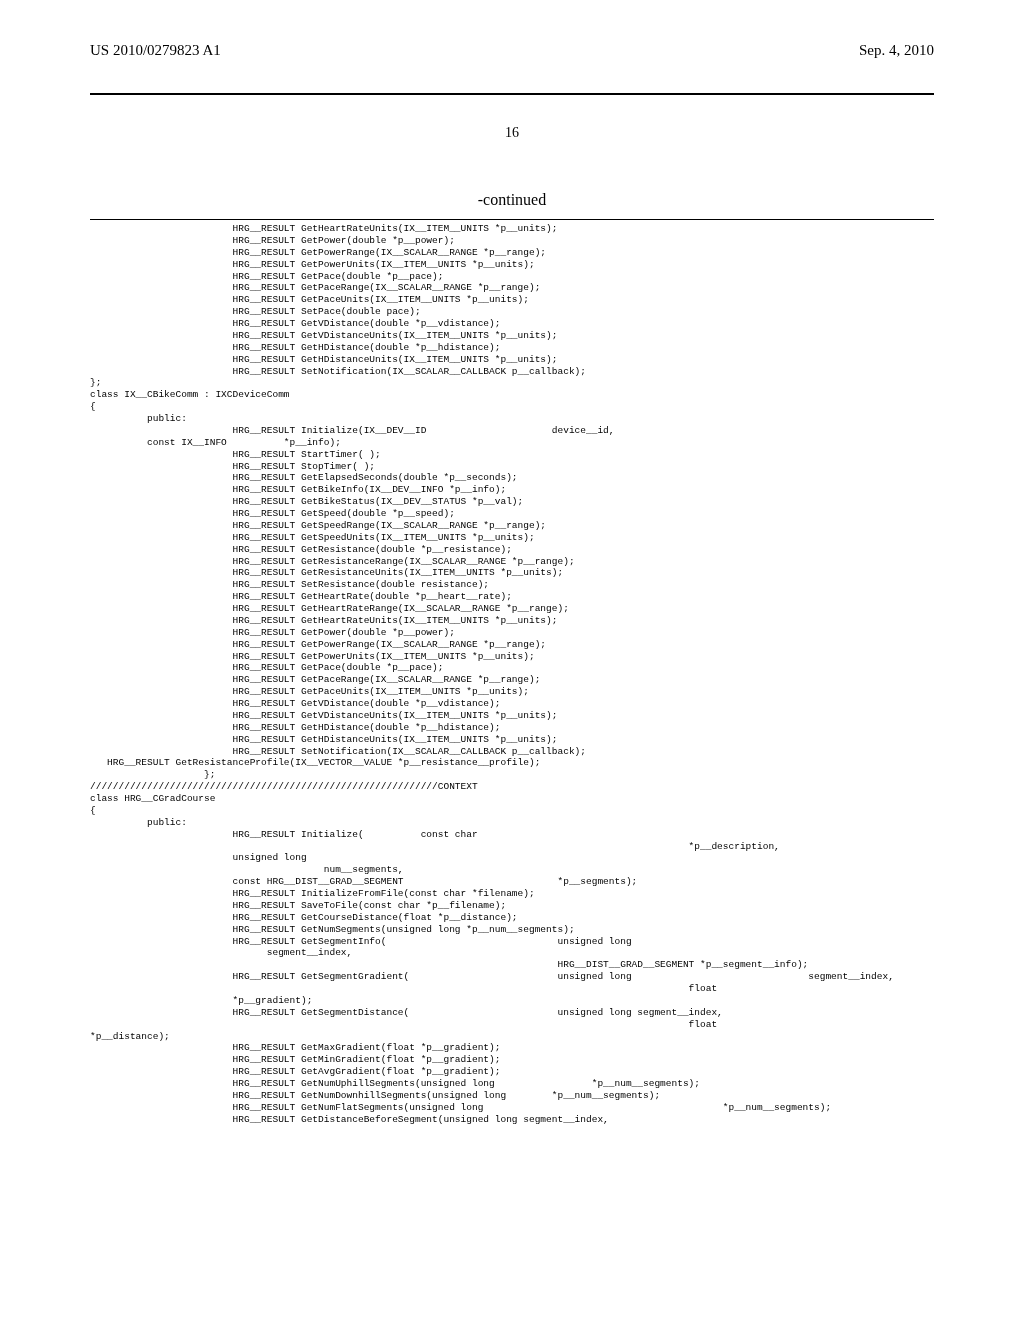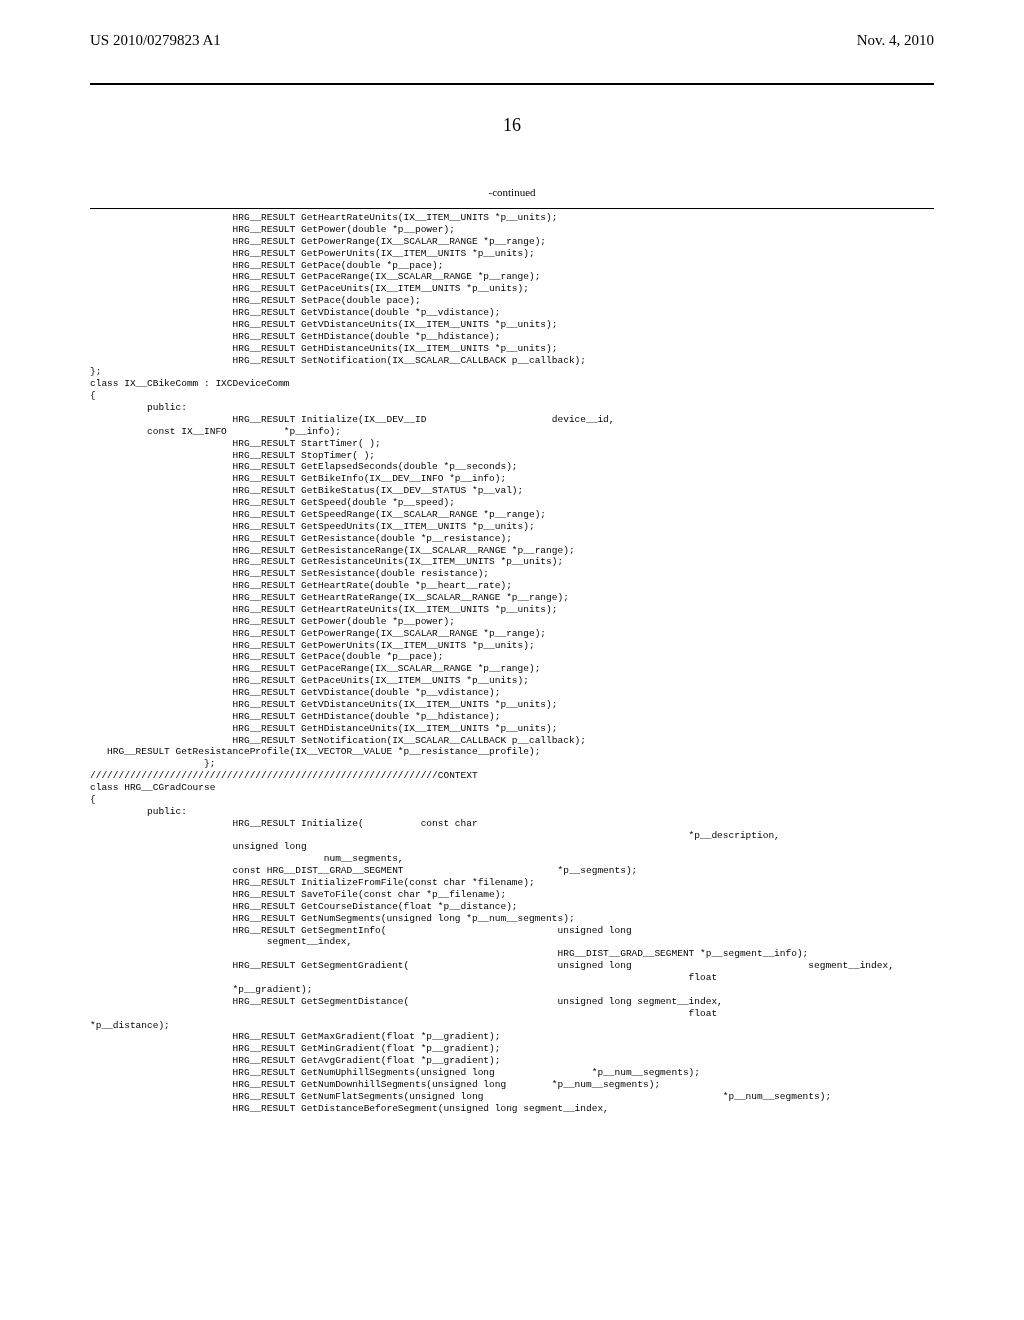--- a/index.html
+++ b/index.html
@@ -4,41 +4,42 @@
 <style>
   body {
     margin: 0;
     padding: 0;
     font-family: "Times New Roman", serif;
     background: #fff;
     width: 1024px;
   }
   .page {
     padding: 32px 90px 40px 90px;
+    margin-top: 10px;
   }
   .header {
     display: flex;
     justify-content: space-between;
     font-size: 15px;
     padding-bottom: 4px;
     margin-bottom: 30px;
   }
   .hr-thick {
     border: none;
     border-top: 2.5px solid #000;
     margin: 2px 0 30px 0;
   }
   .page-num {
     text-align: center;
-    font-size: 18px;
+    font-size: 14px;
     margin-bottom: 50px;
   }
   .continued {
     text-align: center;
-    font-size: 11px;
+    font-size: 16px;
     margin-bottom: 10px;
   }
   .rule {
     border: none;
     border-top: 1px solid #000;
     margin: 3px 0;
   }
   .code {
     font-family: Liberation Mono, monospace;
     font-size: 9.5px;
@@ -46,21 +47,21 @@
     white-space: pre;
     padding-left: 0;
   }
 </style>
 </head>
 <body>
 
 <div class="page">
   <div class="header">
     <span>US 2010/0279823 A1</span>
-    <span>Nov. 4, 2010</span>
+    <span>Sep. 4, 2010</span>
   </div>
   <hr class="hr-thick">
 
   <div class="page-num">16</div>
 
   <div class="continued">-continued</div>
 
   <hr class="rule">
   <div class="code">                         HRG__RESULT GetHeartRateUnits(IX__ITEM__UNITS *p__units);
                          HRG__RESULT GetPower(double *p__power);

